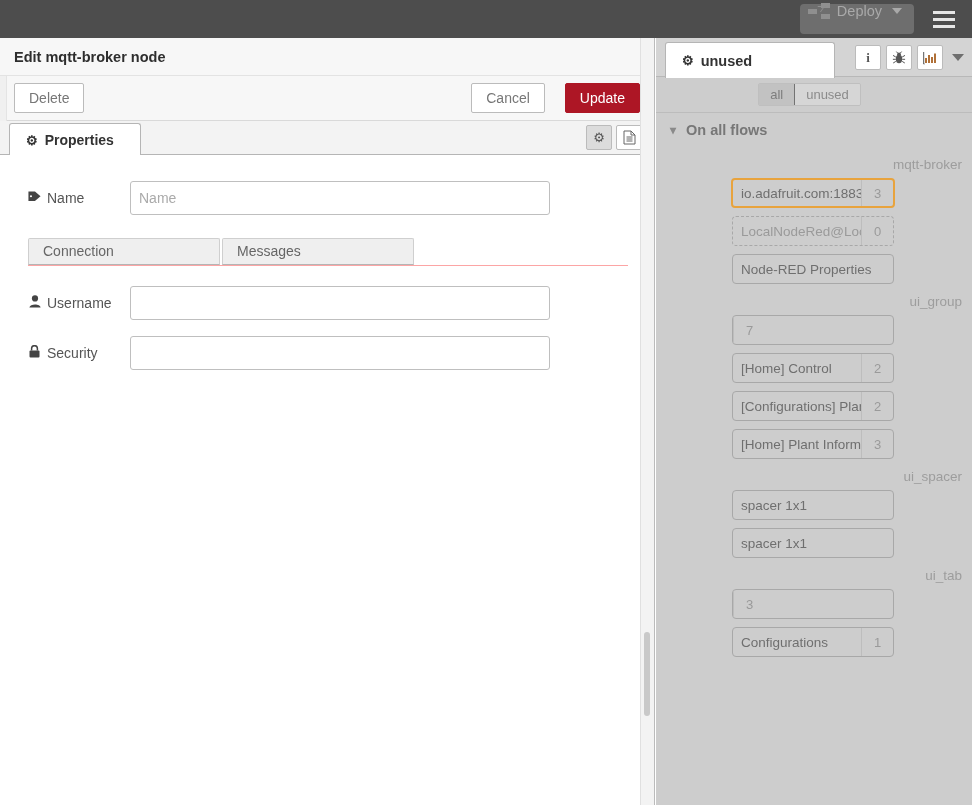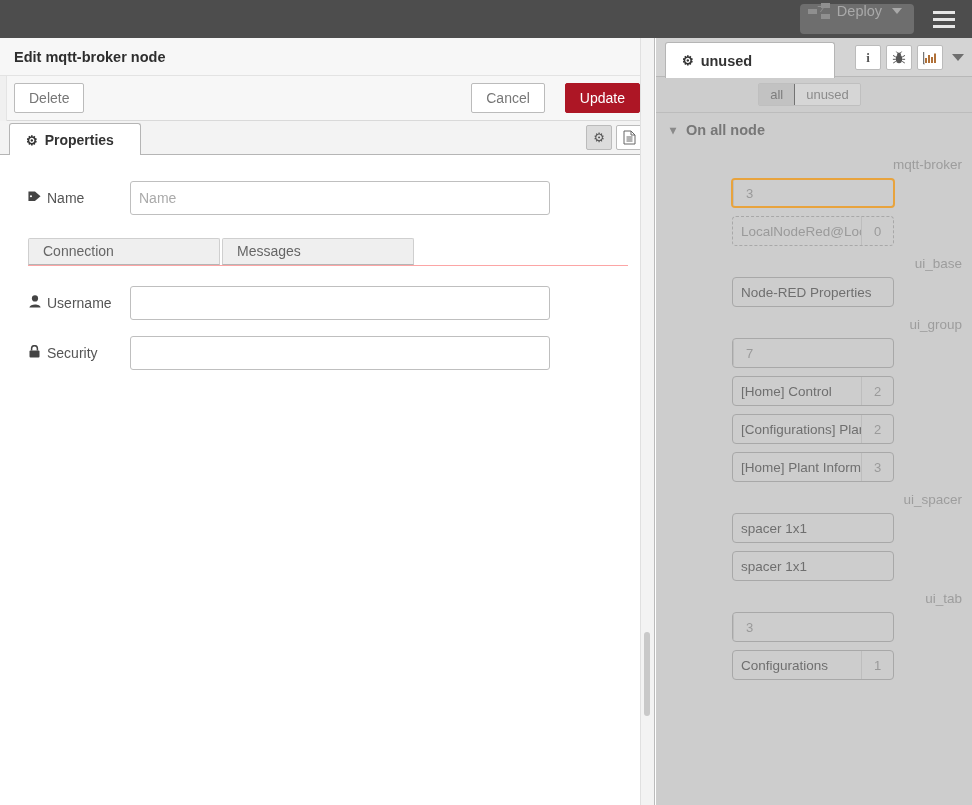--- a/index.html
+++ b/index.html
@@ -400,33 +400,33 @@
 
   <div class="sb-filterbar">
     <div class="seg">
       <div class="seg-item on">all</div>
       <div class="seg-item">unused</div>
     </div>
   </div>
 
   <div class="sb-section-head">
     <span class="chev">▾</span>
-    <span>On all node</span>
+    <span>On all flows</span>
   </div>
 
   <div class="cat-label">mqtt-broker</div>
   <div class="node-item selected">
+    <div class="nm">io.adafruit.com:1883</div>
     <div class="ct">3</div>
   </div>
   <div class="node-item unused">
     <div class="nm">LocalNodeRed@Loc</div>
     <div class="ct">0</div>
   </div>
 
-  <div class="cat-label">ui_base</div>
   <div class="node-item nocount">
     <div class="nm">Node-RED Properties</div>
   </div>
 
   <div class="cat-label">ui_group</div>
   <div class="node-item">
     <div class="ct">7</div>
   </div>
   <div class="node-item">
     <div class="nm">[Home] Control</div>

